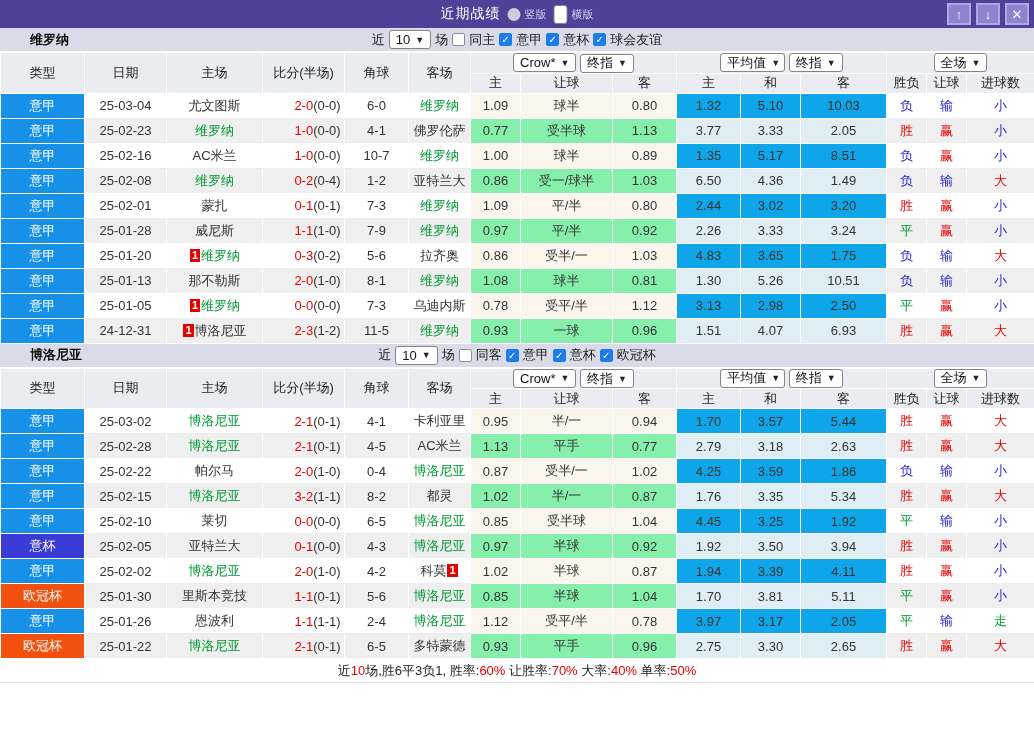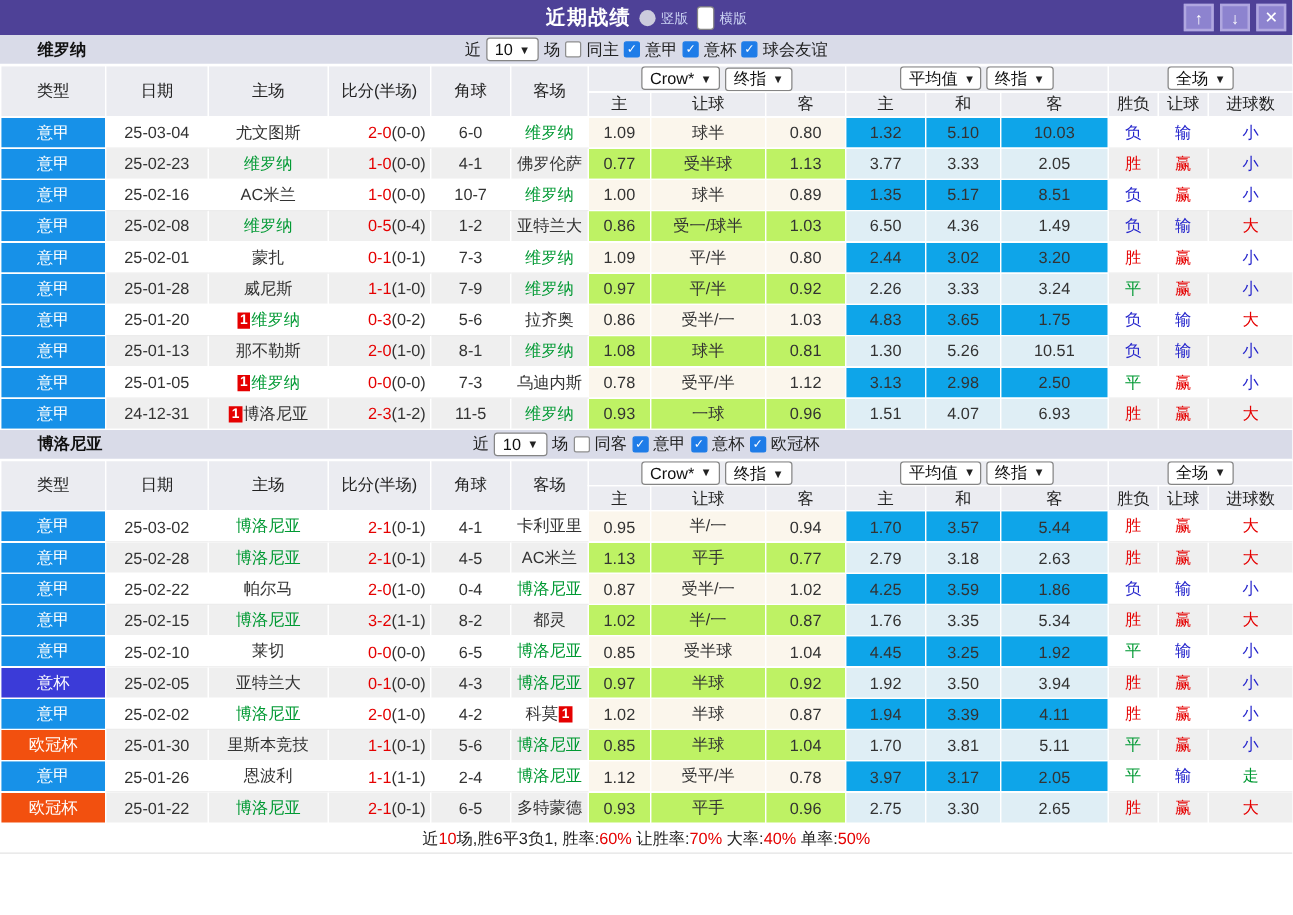--- a/index.html
+++ b/index.html
@@ -2,21 +2,21 @@
 <html><head>
 <meta charset="utf-8">
 <style>
   * { margin:0; padding:0; box-sizing:border-box; }
   body { background:#fff; font-family:"Liberation Sans","DejaVu Sans",sans-serif; }
   .window { width:1034px; height:732px; background:#fff; overflow:hidden; position:relative; }
 
   
   .titlebar { height:28px; background:#4e4197; position:relative; display:flex; align-items:center; }
   .title-center { position:absolute; left:50%; transform:translateX(-50%); display:flex; align-items:center; gap:7px; white-space:nowrap; }
-  .app-title { color:#fff; font-weight:bold; font-size:16px; letter-spacing:1px; }
+  .app-title { color:#fff; font-weight:normal; font-size:14px; letter-spacing:1px; }
   .radio-opt { display:flex; align-items:center; gap:4px; cursor:pointer; }
   .radio { width:13px; height:13px; border-radius:50%; background:#ccccdd; display:inline-flex; align-items:center; justify-content:center; }
   .radio.sel { background:#fff; }
   .radio.sel .dot { width:7px; height:7px; border-radius:50%; background:#1d78e0; }
   .radio-label { color:#c9d0f2; font-size:11px; }
   .winbtns { position:absolute; right:5px; top:3px; display:flex; gap:5px; }
   .winbtn { width:24px; height:22px; background:#8d83cf; border:2px solid #b0a7e0; color:#fff; font-size:13px; font-weight:bold; display:flex; align-items:center; justify-content:center; cursor:pointer; }
 
   
   .section-bar { height:24px; background:#d9dbe8; position:relative; display:flex; align-items:center; border-bottom:1px solid #fff; }
@@ -31,21 +31,21 @@
   .sel.wide { padding-right:4px; }
 
   
   table { border-collapse:collapse; table-layout:fixed; width:1034px; font-size:13px; }
   th, td { border:1px solid #fff; text-align:center; padding:0; white-space:nowrap; overflow:hidden; }
   thead th { background:#ebecf1; font-weight:normal; height:20px; color:#222; }
   tbody td { height:25px; color:#333; }
   tr.rw td.c-base { background:#fff; border-bottom:1px solid #ececec; }
   tr.rg td.c-base { background:#efefef; }
   tr.rw td.c-crow { background:#fbf6ec; }
-  tr.rg td.c-crow { background:#bef264; }
+  tr.rg td.c-crow { background:#86efac; }
   tr.rw td.c-avg  { background:#0ea5e9; }
   tr.rg td.c-avg  { background:#dfeef5; }
   td.c-league { color:#fff; }
   .tg { color:#009933; }
   .ft { color:#e50000;margin-left:28px; }
   .ht { color:#333; }
   .rc { display:inline-block; background:#e50000; color:#fff; font-size:11px; line-height:13px; padding:0 2px; font-weight:bold; margin:0 1px; vertical-align:1px; }
 
   .summary { height:24px; line-height:24px; text-align:center; font-size:13px; color:#222; background:#fff; border-bottom:1px solid #e3e3e3; }
 </style>
@@ -207,21 +207,21 @@
             <td class="c-avg">5.17</td>
             <td class="c-avg">8.51</td>
             <td class="c-base" style="color: rgb(37, 37, 204);">负</td>
             <td class="c-base" style="color: rgb(229, 0, 0);">赢</td>
             <td class="c-base" style="color: rgb(37, 37, 204);">小</td>
           </tr>
           <tr class="rg">
             <td class="c-league" style="background: rgb(23, 145, 232);">意甲</td>
             <td class="c-base">25-02-08</td>
             <td class="c-base"><span class="tg">维罗纳</span></td>
-            <td class="c-base"><span class="ft" style="color: rgb(229, 0, 0);">0-5</span><span class="ht">(0-4)</span></td>
+            <td class="c-base"><span class="ft" style="color: rgb(229, 0, 0);">0-2</span><span class="ht">(0-4)</span></td>
             <td class="c-base">1-2</td>
             <td class="c-base"><span>亚特兰大</span></td>
             <td class="c-crow">0.86</td>
             <td class="c-crow">受一/球半</td>
             <td class="c-crow">1.03</td>
             <td class="c-avg">6.50</td>
             <td class="c-avg">4.36</td>
             <td class="c-avg">1.49</td>
             <td class="c-base" style="color: rgb(37, 37, 204);">负</td>
             <td class="c-base" style="color: rgb(37, 37, 204);">输</td>

